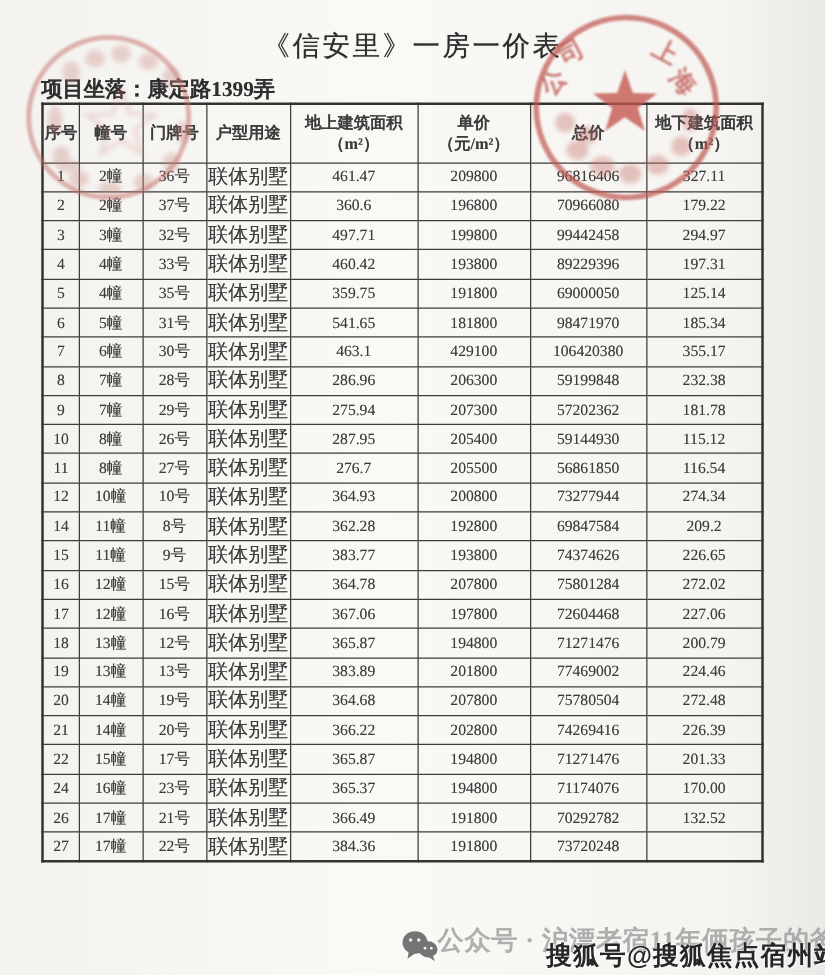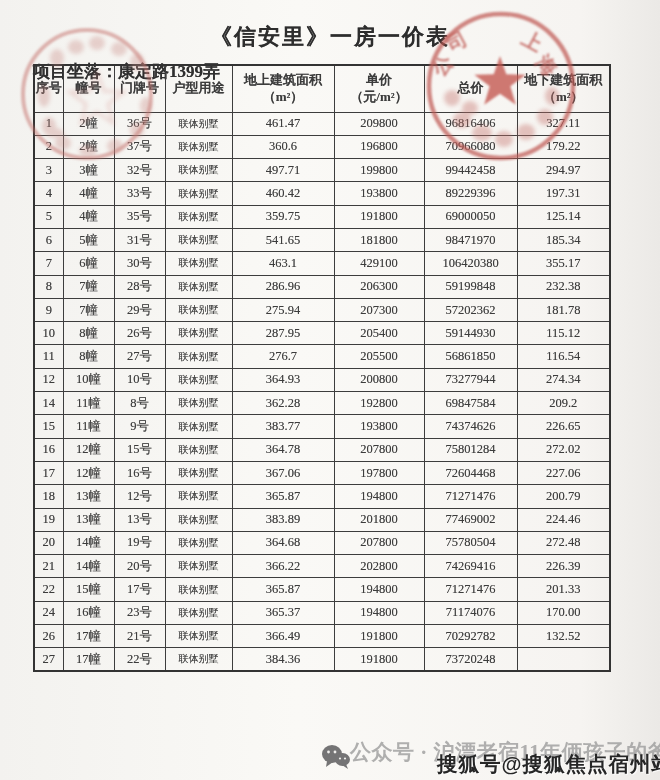--- a/index.html
+++ b/index.html
@@ -3,41 +3,41 @@
 <meta charset="utf-8">
 <style>
   html,body{margin:0;padding:0;}
   .paper{
     position:relative;width:660px;height:780px;overflow:hidden;
     background:linear-gradient(90deg,#f3f2ef 0%,#faf9f6 45%,#f6f4f1 88%,#ebe9e6 100%);
     font-family:"Liberation Serif","DejaVu Serif",serif;
   }
   .title{
     position:absolute;top:22px;left:0;width:660px;text-align:center;
-    font-size:22px;font-weight:bold;color:#2d2d2d;letter-spacing:2px;
+    font-size:22px;font-weight:normal;color:#2d2d2d;letter-spacing:2px;
     text-shadow:0 0 .6px rgba(60,60,60,.7);z-index:1;
   }
   .location{
     position:absolute;top:60px;left:33px;font-size:17px;font-weight:bold;
     color:#2f2f2f;text-shadow:0 0 .5px rgba(60,60,60,.6);z-index:1;
   }
   table.price{
-    position:absolute;top:64px;left:33px;width:576px;z-index:1;
+    position:absolute;top:82px;left:33px;width:576px;z-index:1;
     border-collapse:collapse;table-layout:fixed;border:2px solid #333;
   }
   .price th,.price td{
     border:1.6px solid #3d3d3d;text-align:center;vertical-align:middle;
     padding:0;color:#3c3c3c;text-shadow:0 0 .5px rgba(80,80,80,.55);
     overflow:hidden;
   }
   .price thead tr{height:47px;}
   .price th{font-size:13px;font-weight:bold;white-space:pre-line;line-height:1.3;}
   .price tbody tr{height:23.3px;}
   .price td{font-size:12.5px;}
-  .price td:nth-child(4){font-size:10px;}
+  .price td:nth-child(4){font-size:16px;}
   .seal-overlay{position:absolute;left:0;top:0;z-index:2;pointer-events:none;}
   .wm-account{
     position:absolute;left:350px;top:738px;z-index:3;white-space:nowrap;
     font-size:21px;font-weight:600;color:#9b9b9b;opacity:.78;
     letter-spacing:.5px;filter:blur(.3px);
   }
   .wm-souhu{
     position:absolute;left:437px;top:750px;z-index:4;white-space:nowrap;
     font-family:"Liberation Sans","DejaVu Sans",sans-serif;
     font-size:20.5px;font-weight:800;color:#262626;letter-spacing:1px;

